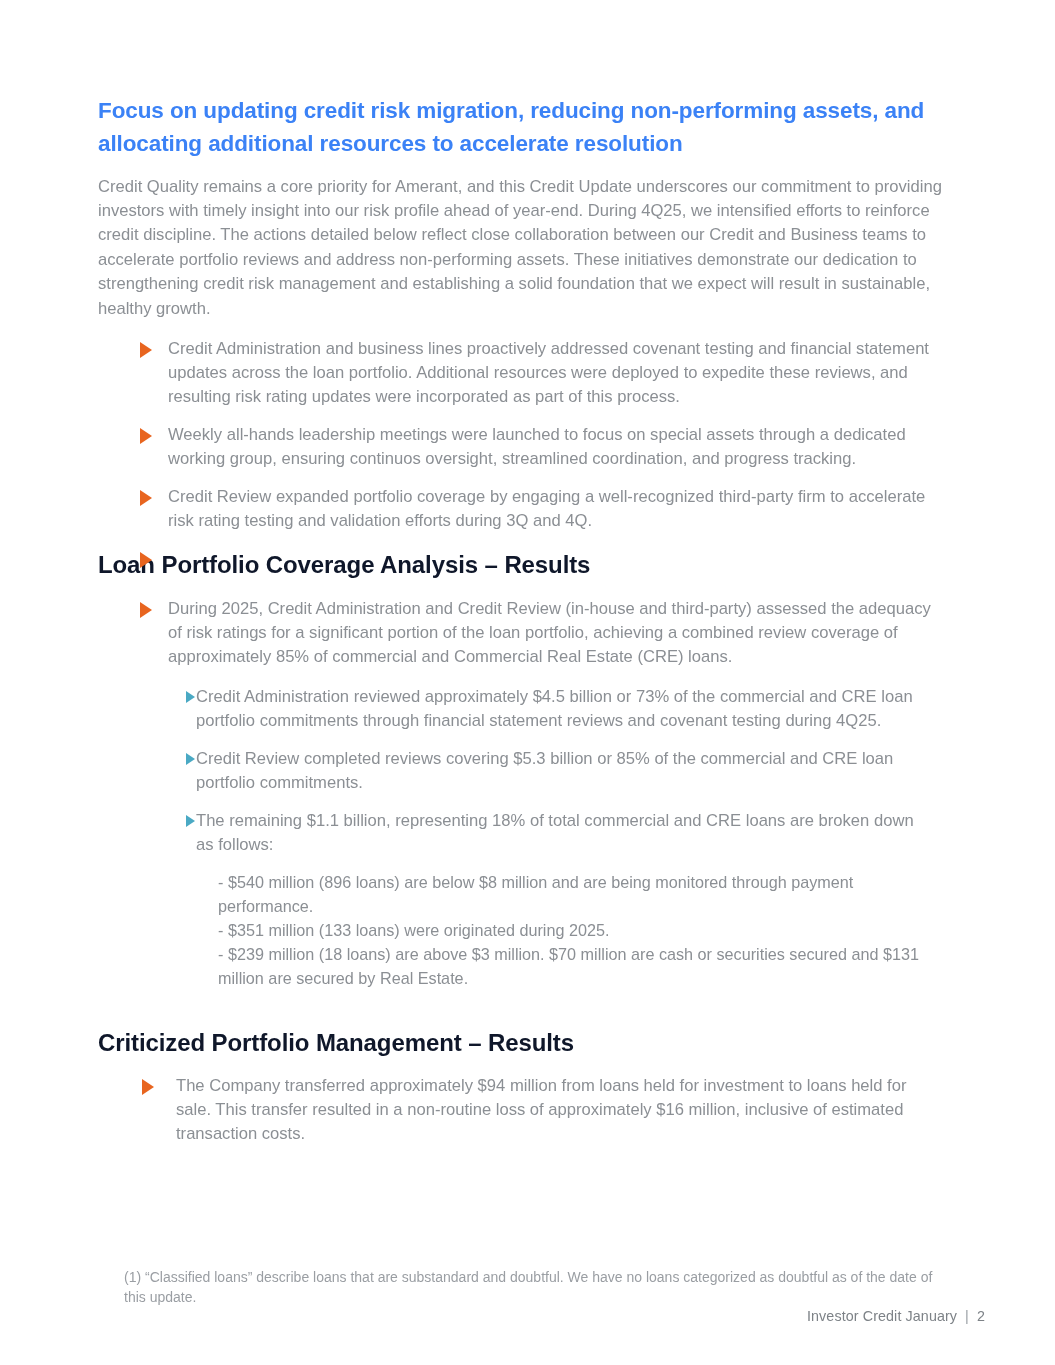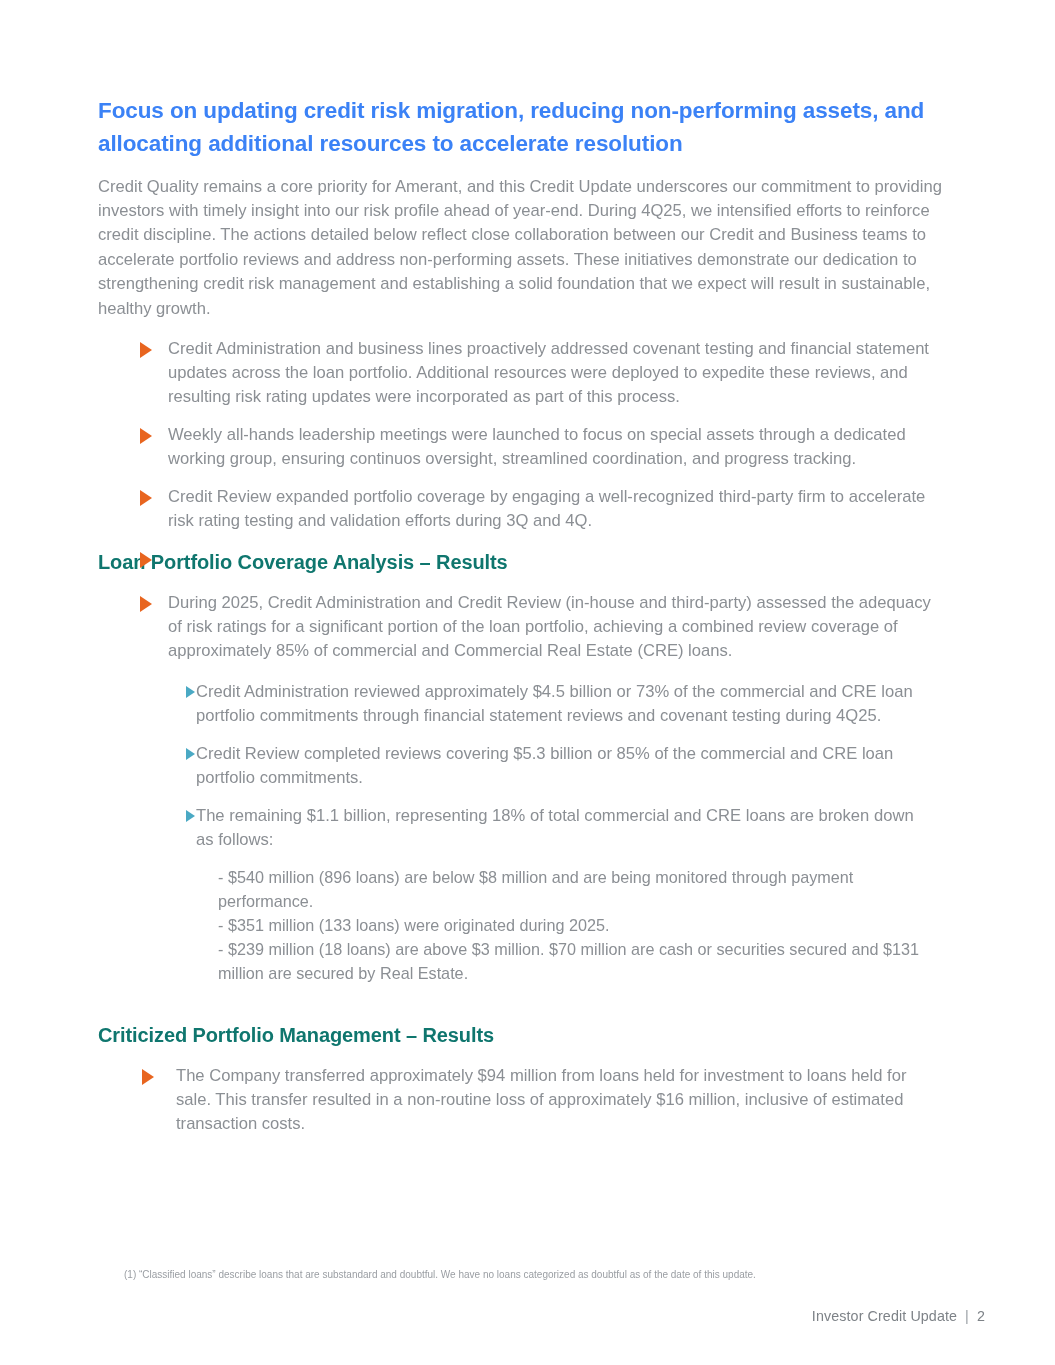--- a/index.html
+++ b/index.html
@@ -33,22 +33,22 @@
   .doc-title {
     color: #3b82f6;
     font-size: 22.5px;
     font-weight: bold;
     line-height: 1.46;
     letter-spacing: -0.1px;
     margin: 0 0 14px 0;
     max-width: 830px;
   }
   .section-heading {
-    color: #0f766e;
-    font-size: 20px;
+    color: #0f172a;
+    font-size: 24px;
     font-weight: bold;
     line-height: 1.3;
     letter-spacing: -0.1px;
     margin: 14px 0 8px 0;
   }
   .section-heading.spaced-top {
     margin-top: 36px;
   }
 
   
@@ -129,21 +129,21 @@
     line-height: 0;
   }
 
   
   .footnote {
     position: absolute;
     left: 124px;
     top: 1268px;
     width: 820px;
     color: #9a9ea3;
-    font-size: 10px;
+    font-size: 14px;
     line-height: 1.4;
   }
   .page-footer {
     position: absolute;
     right: 70px;
     top: 1308px;
     color: #7d8287;
     font-size: 14.3px;
     letter-spacing: 0.1px;
     white-space: nowrap;
@@ -218,15 +218,15 @@
         <span class="tri tri-orange"></span>
         <span>The Company transferred approximately $94 million from loans held for investment to loans held for sale. This transfer resulted in a non-routine loss of approximately $16 million, inclusive of estimated transaction costs.</span>
       </li>
     </ul>
 
   </div>
 
   <div class="footnote">(1) “Classified loans” describe loans that are substandard and doubtful. We have no loans categorized as doubtful as of the date of this update.</div>
 
   <div class="page-footer">
-    <span>Investor Credit Update</span><span class="sep">|</span><span>2</span>
+    <span>Investor Credit January</span><span class="sep">|</span><span>2</span>
   </div>
 </div>
 
 </body></html>

